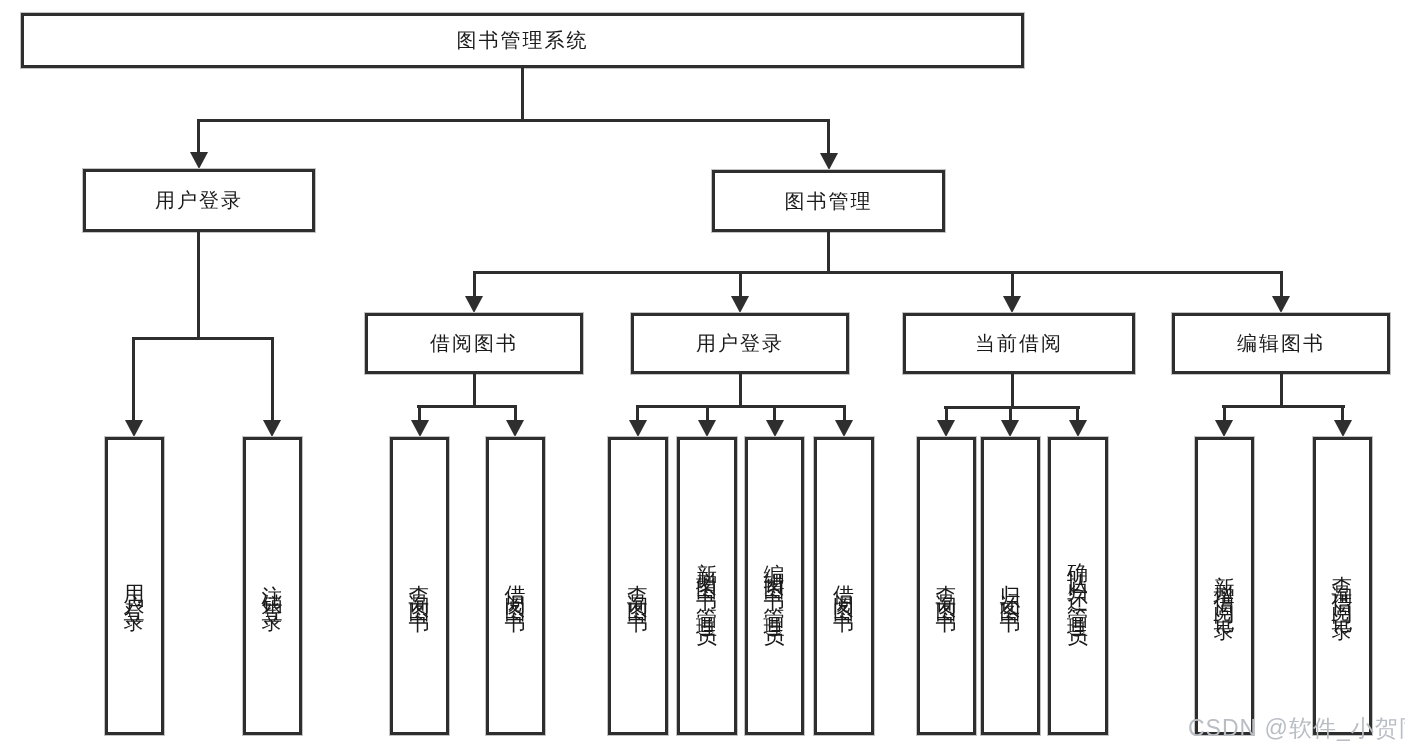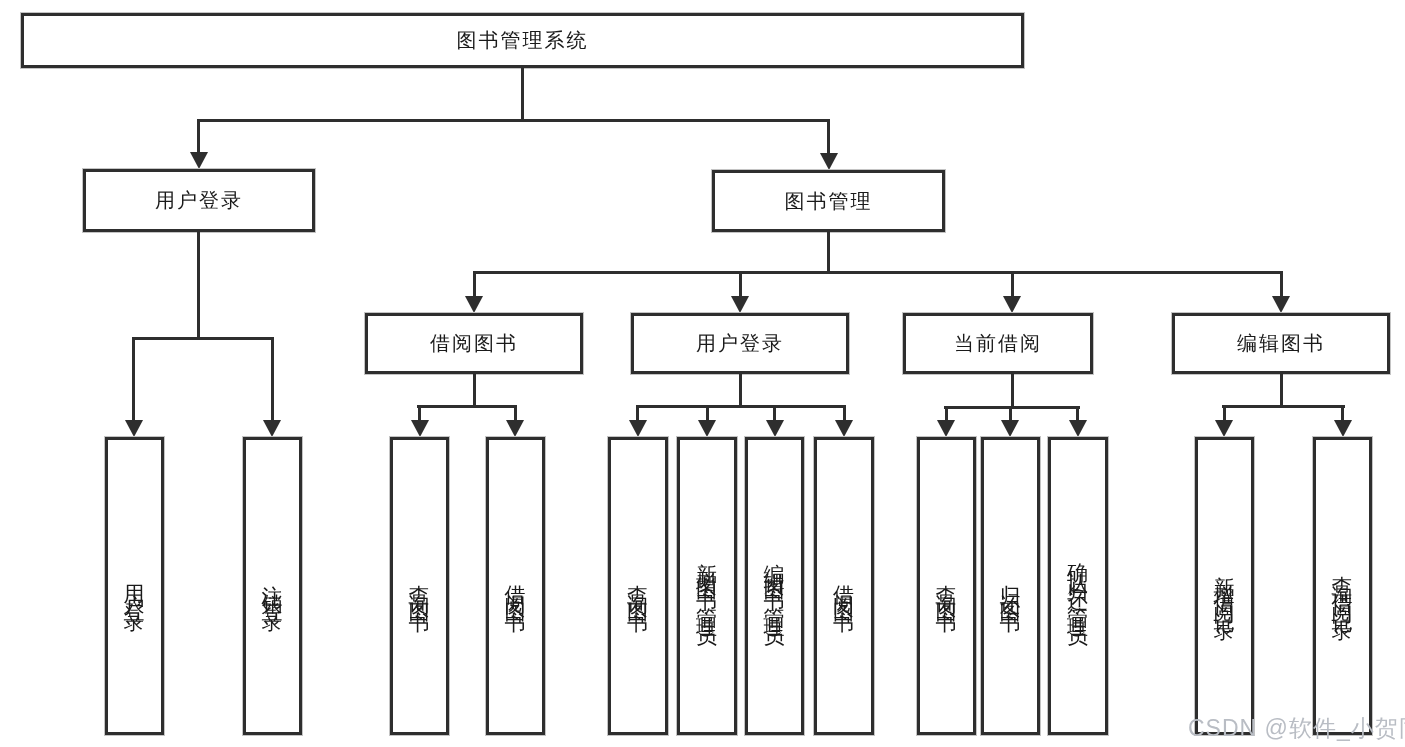--- a/index.html
+++ b/index.html
@@ -90,21 +90,21 @@
   <div class="arr" style="left:1003px;top:296px;"></div>
   <div class="vline" style="left:1280px;top:271px;height:28px;"></div>
   <div class="arr" style="left:1272px;top:296px;"></div>
 
   <div class="box" style="left:365px;top:313px;width:218px;height:61px;">
     <span class="hlabel">借阅图书</span>
   </div>
   <div class="box" style="left:631px;top:313px;width:218px;height:61px;">
     <span class="hlabel">用户登录</span>
   </div>
-  <div class="box" style="left:903px;top:313px;width:190px;height:61px;">
+  <div class="box" style="left:903px;top:313px;width:232px;height:61px;">
     <span class="hlabel">当前借阅</span>
   </div>
   <div class="box" style="left:1172px;top:313px;width:218px;height:61px;">
     <span class="hlabel">编辑图书</span>
   </div>
 
   <div class="vline" style="left:473px;top:374px;height:31px;"></div>
   <div class="hline" style="left:417px;top:405px;width:100px;"></div>
   <div class="vline" style="left:418px;top:405px;height:18px;"></div>
   <div class="arr" style="left:411px;top:420px;"></div>

